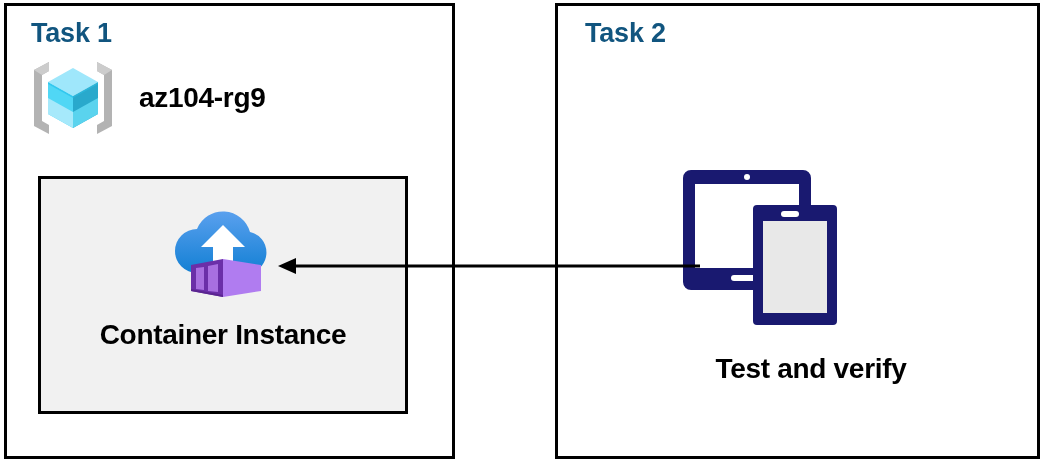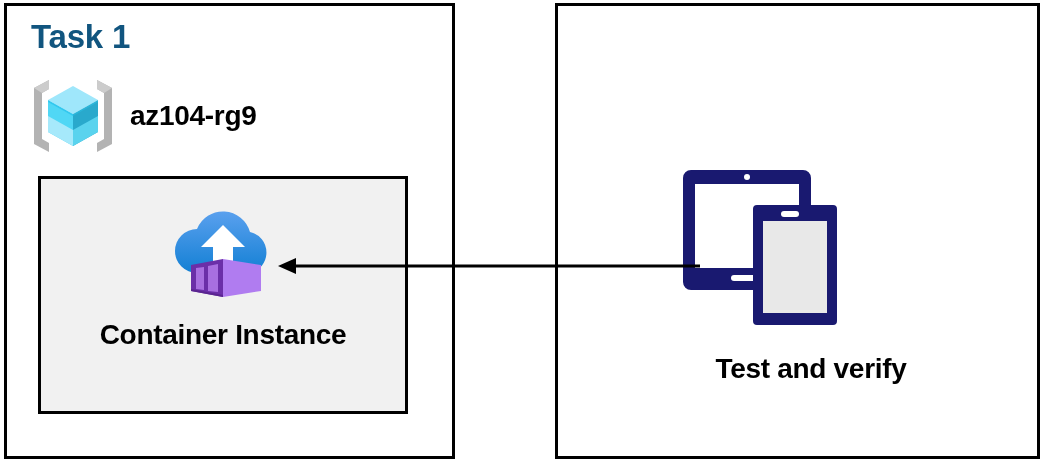--- a/index.html
+++ b/index.html
@@ -23,37 +23,37 @@
     position: absolute;
     box-sizing: border-box;
     border: 3px solid #000000;
     background: #ffffff;
   }
   #task1-card { left: 4px;   top: 3px; width: 451px; height: 456px; }
   #task2-card { left: 555px; top: 3px; width: 485px; height: 456px; }
 
   .task-title {
     position: absolute;
-    font-size: 33px;
+    font-size: 27px;
     font-weight: bold;
     color: #11557f;
     letter-spacing: -0.2px;
     white-space: nowrap;
   }
   #task1-title { left: 31px;  top: 18px; }
   #task2-title { left: 585px; top: 18px; }
 
   
   #rg-row {
     position: absolute;
     left: 30px;
-    top: 76px;
+    top: 58px;
     display: flex;
     align-items: center;
-    gap: 14px;
+    gap: 23px;
   }
   #rg-icon { width: 86px; height: 80px; display: block; }
   #rg-label {
     font-size: 28px;
     font-weight: bold;
     color: #000000;
     white-space: nowrap;
     letter-spacing: -0.3px;
   }
 
@@ -180,20 +180,21 @@
 
         <path d="M20 88 L52 94 L52 96 L20 90 Z" fill="#5a2590"></path>
       </svg>
     </span>
     <div id="container-label">Container Instance</div>
   </div>
 
   
   <div id="task2-card" class="task-card"></div>
 
+  <div id="task2-title" class="task-title">Task 2</div>
 
   <span>
     <svg id="devices-icon" viewBox="0 0 182 167" xmlns="http://www.w3.org/2000/svg">
 
       <path d="M8 8 h112 a8 8 0 0 1 8 8 v104 a8 8 0 0 1 -8 8 h-112 a8 8 0 0 1 -8 -8
                v-104 a8 8 0 0 1 8 -8 z
                M12 22 h104 v84 h-104 z" fill="#191970" fill-rule="evenodd"></path>
 
       <circle cx="64" cy="15" r="3" fill="#ffffff"></circle>
 

